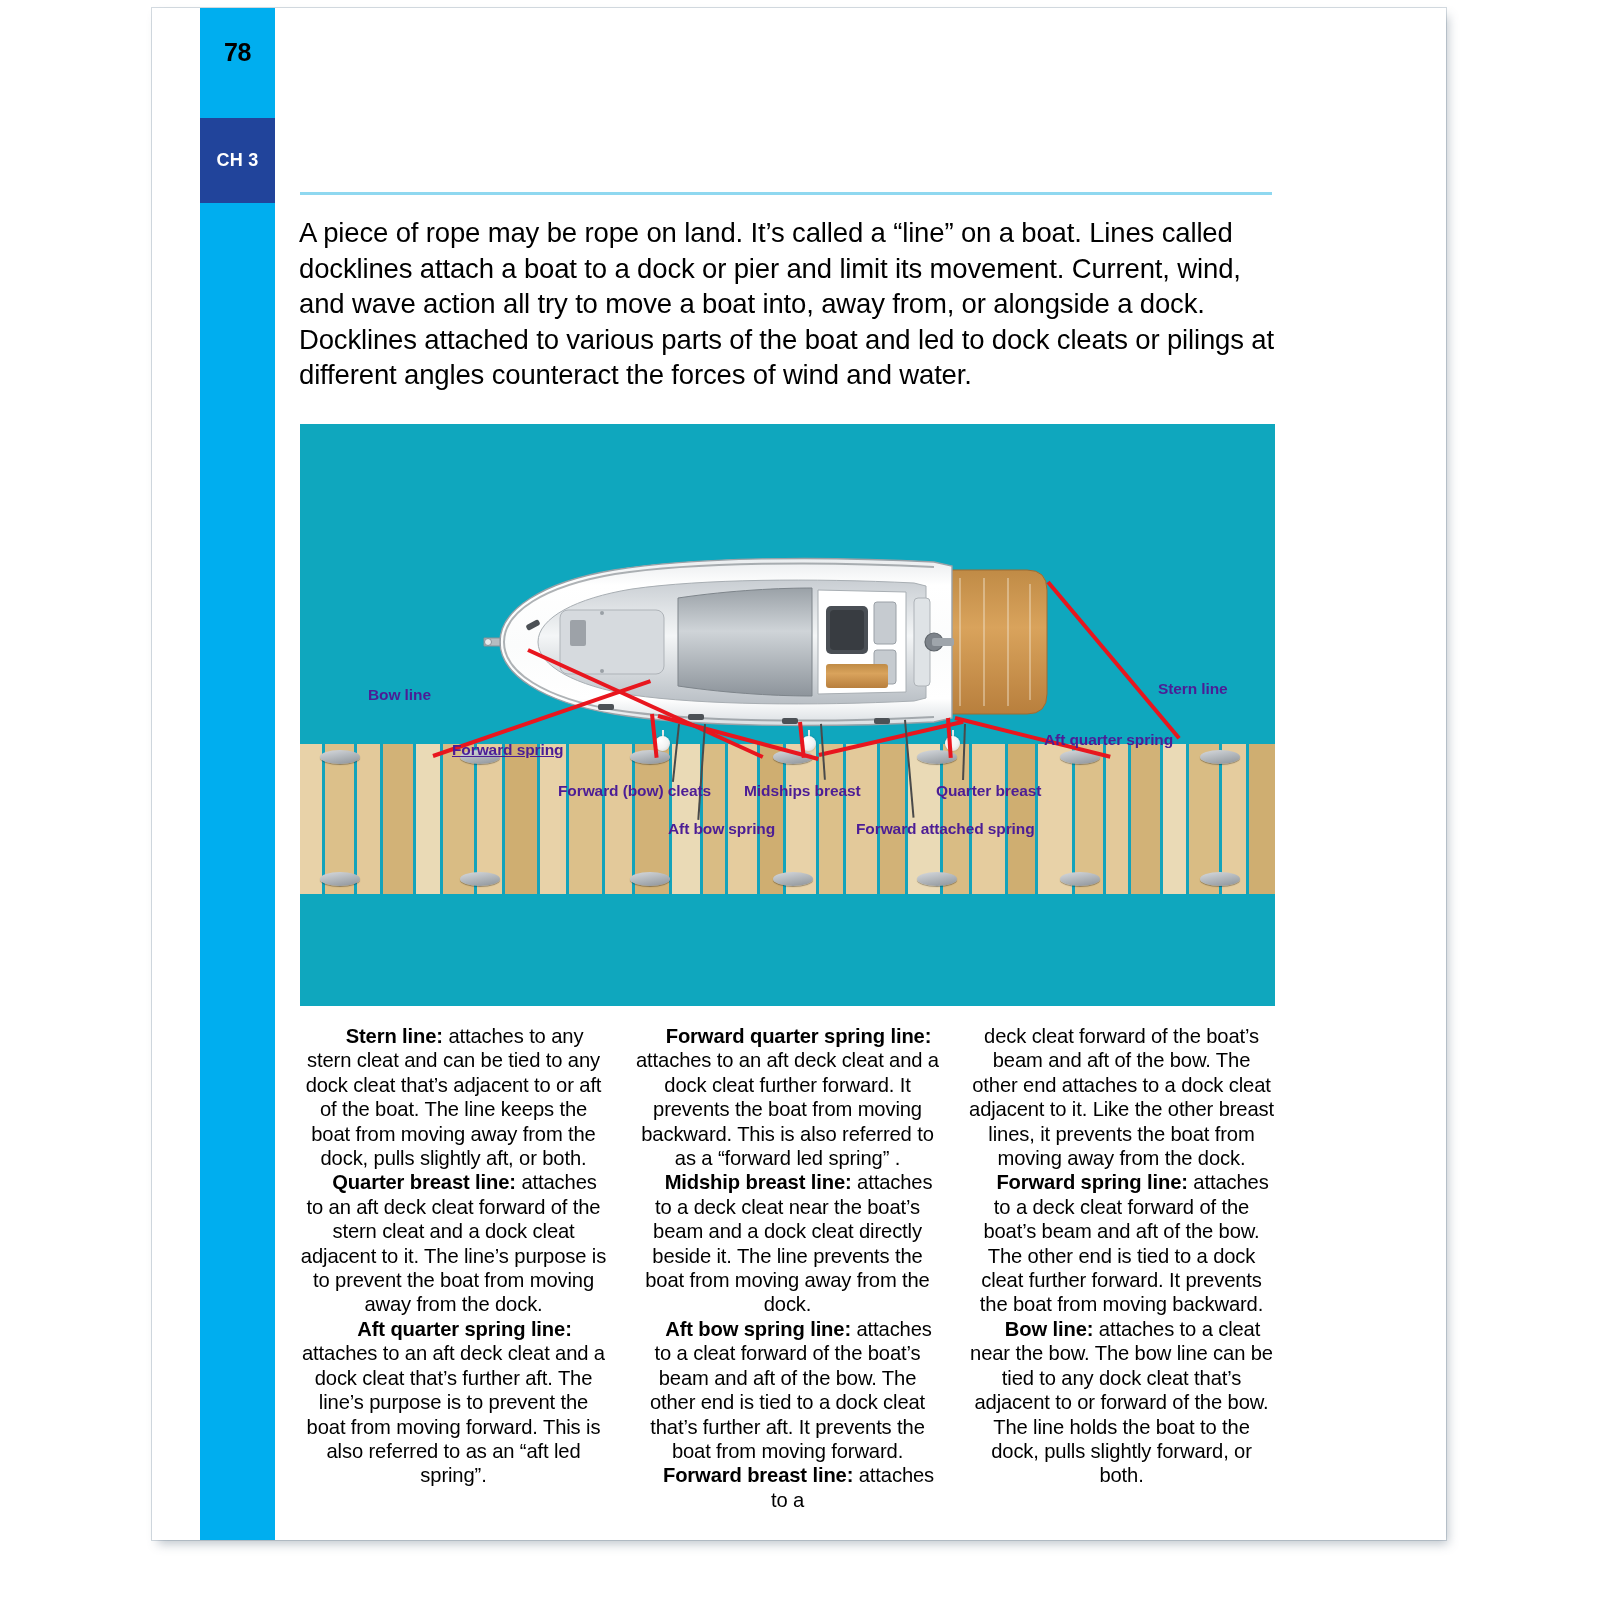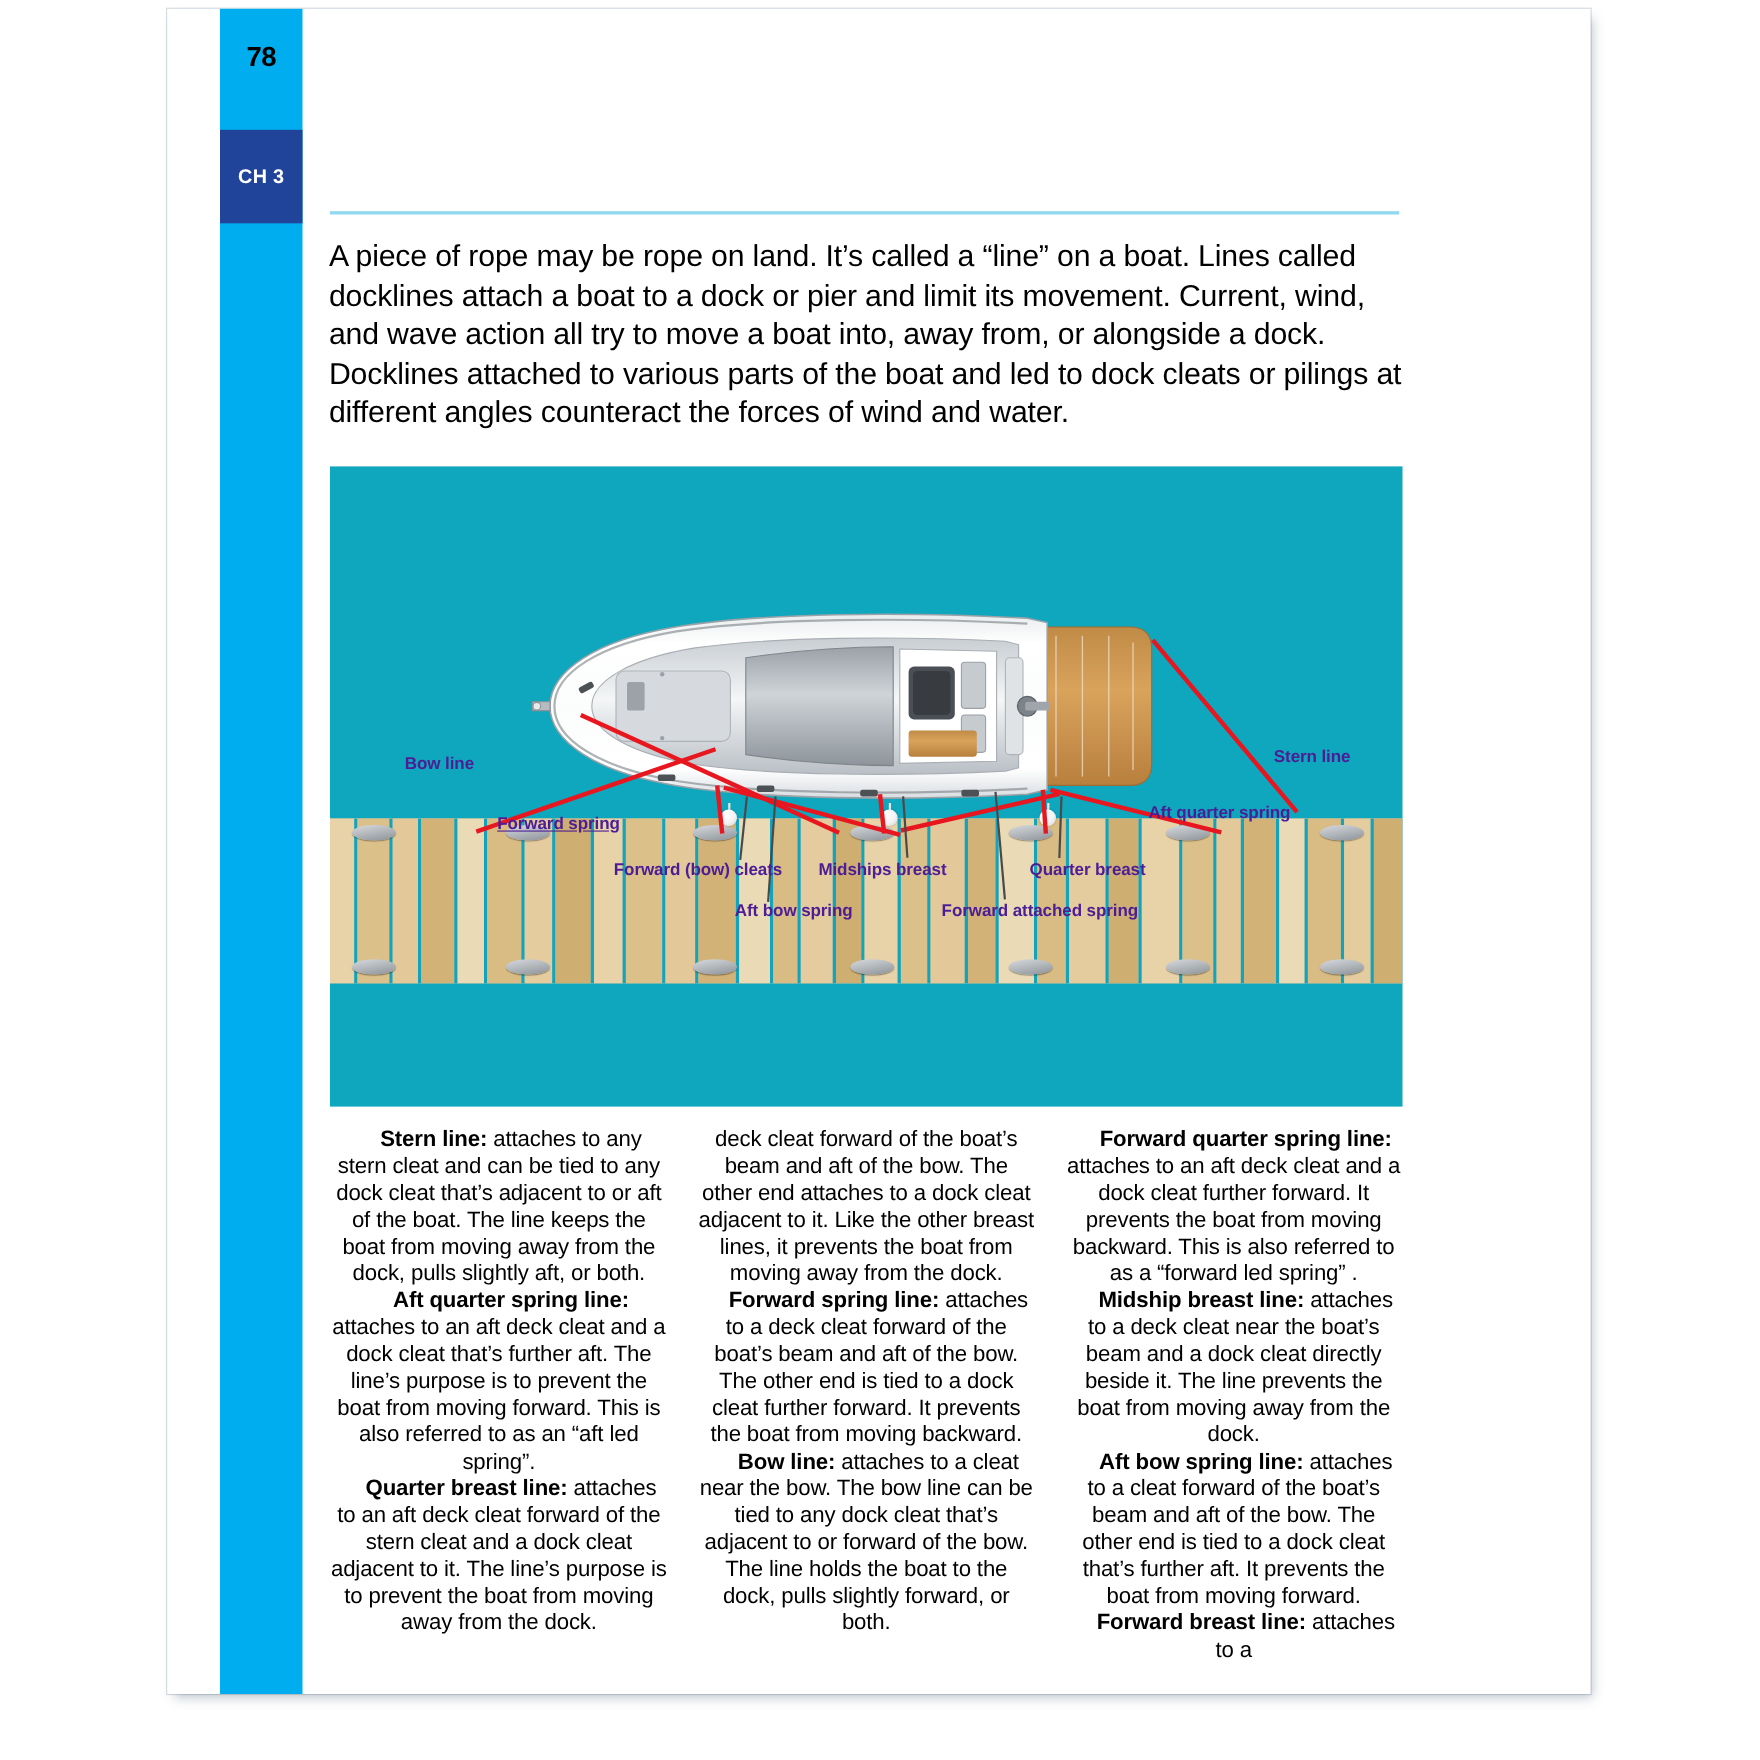--- a/index.html
+++ b/index.html
@@ -441,31 +441,31 @@
     <div class="fig-label" style="left:636px;top:358px;">Quarter breast</div>
 
     <div class="fig-label" style="left:744px;top:307px;">Aft quarter spring</div>
 
     <div class="fig-label" style="left:858px;top:256px;">Stern line</div>
   </div>
 
   <div id="cols">
     <div class="col">
       <p><b>Stern line:</b><span> attaches to any stern cleat and can be tied to any dock cleat that’s adjacent to or aft of the boat. The line keeps the boat from moving away from the dock, pulls slightly aft, or both.</span></p>
+      <p><b>Quarter breast line:</b><span> attaches to an aft deck cleat forward of the stern cleat and a dock cleat adjacent to it. The line’s purpose is to prevent the boat from moving away from the dock.</span></p>
       <p><b>Aft quarter spring line:</b><span> attaches to an aft deck cleat and a dock cleat that’s further aft. The line’s purpose is to prevent the boat from moving forward. This is also referred to as an “aft led spring”.</span></p>
-      <p><b>Quarter breast line:</b><span> attaches to an aft deck cleat forward of the stern cleat and a dock cleat adjacent to it. The line’s purpose is to prevent the boat from moving away from the dock.</span></p>
-    </div>
-
-    <div class="col">
-      <p style="text-indent:0;"><span>deck cleat forward of the boat’s beam and aft of the bow. The other end attaches to a dock cleat adjacent to it. Like the other breast lines, it prevents the boat from moving away from the dock.</span></p>
-      <p><b>Forward spring line:</b><span> attaches to a deck cleat forward of the boat’s beam and aft of the bow. The other end is tied to a dock cleat further forward. It prevents the boat from moving backward.</span></p>
-      <p><b>Bow line:</b><span> attaches to a cleat near the bow. The bow line can be tied to any dock cleat that’s adjacent to or forward of the bow. The line holds the boat to the dock, pulls slightly forward, or both.</span></p>
     </div>
 
     <div class="col">
       <p><b>Forward quarter spring line:</b><span> attaches to an aft deck cleat and a dock cleat further forward. It prevents the boat from moving backward. This is also referred to as a “forward led spring” .</span></p>
       <p><b>Midship breast line:</b><span> attaches to a deck cleat near the boat’s beam and a dock cleat directly beside it. The line prevents the boat from moving away from the dock.</span></p>
       <p><b>Aft bow spring line:</b><span> attaches to a cleat forward of the boat’s beam and aft of the bow. The other end is tied to a dock cleat that’s further aft. It prevents the boat from moving forward.</span></p>
       <p><b>Forward breast line:</b><span> attaches to a</span></p>
     </div>
+
+    <div class="col">
+      <p style="text-indent:0;"><span>deck cleat forward of the boat’s beam and aft of the bow. The other end attaches to a dock cleat adjacent to it. Like the other breast lines, it prevents the boat from moving away from the dock.</span></p>
+      <p><b>Forward spring line:</b><span> attaches to a deck cleat forward of the boat’s beam and aft of the bow. The other end is tied to a dock cleat further forward. It prevents the boat from moving backward.</span></p>
+      <p><b>Bow line:</b><span> attaches to a cleat near the bow. The bow line can be tied to any dock cleat that’s adjacent to or forward of the bow. The line holds the boat to the dock, pulls slightly forward, or both.</span></p>
+    </div>
   </div>
 
 </div>
 
 </body></html>

